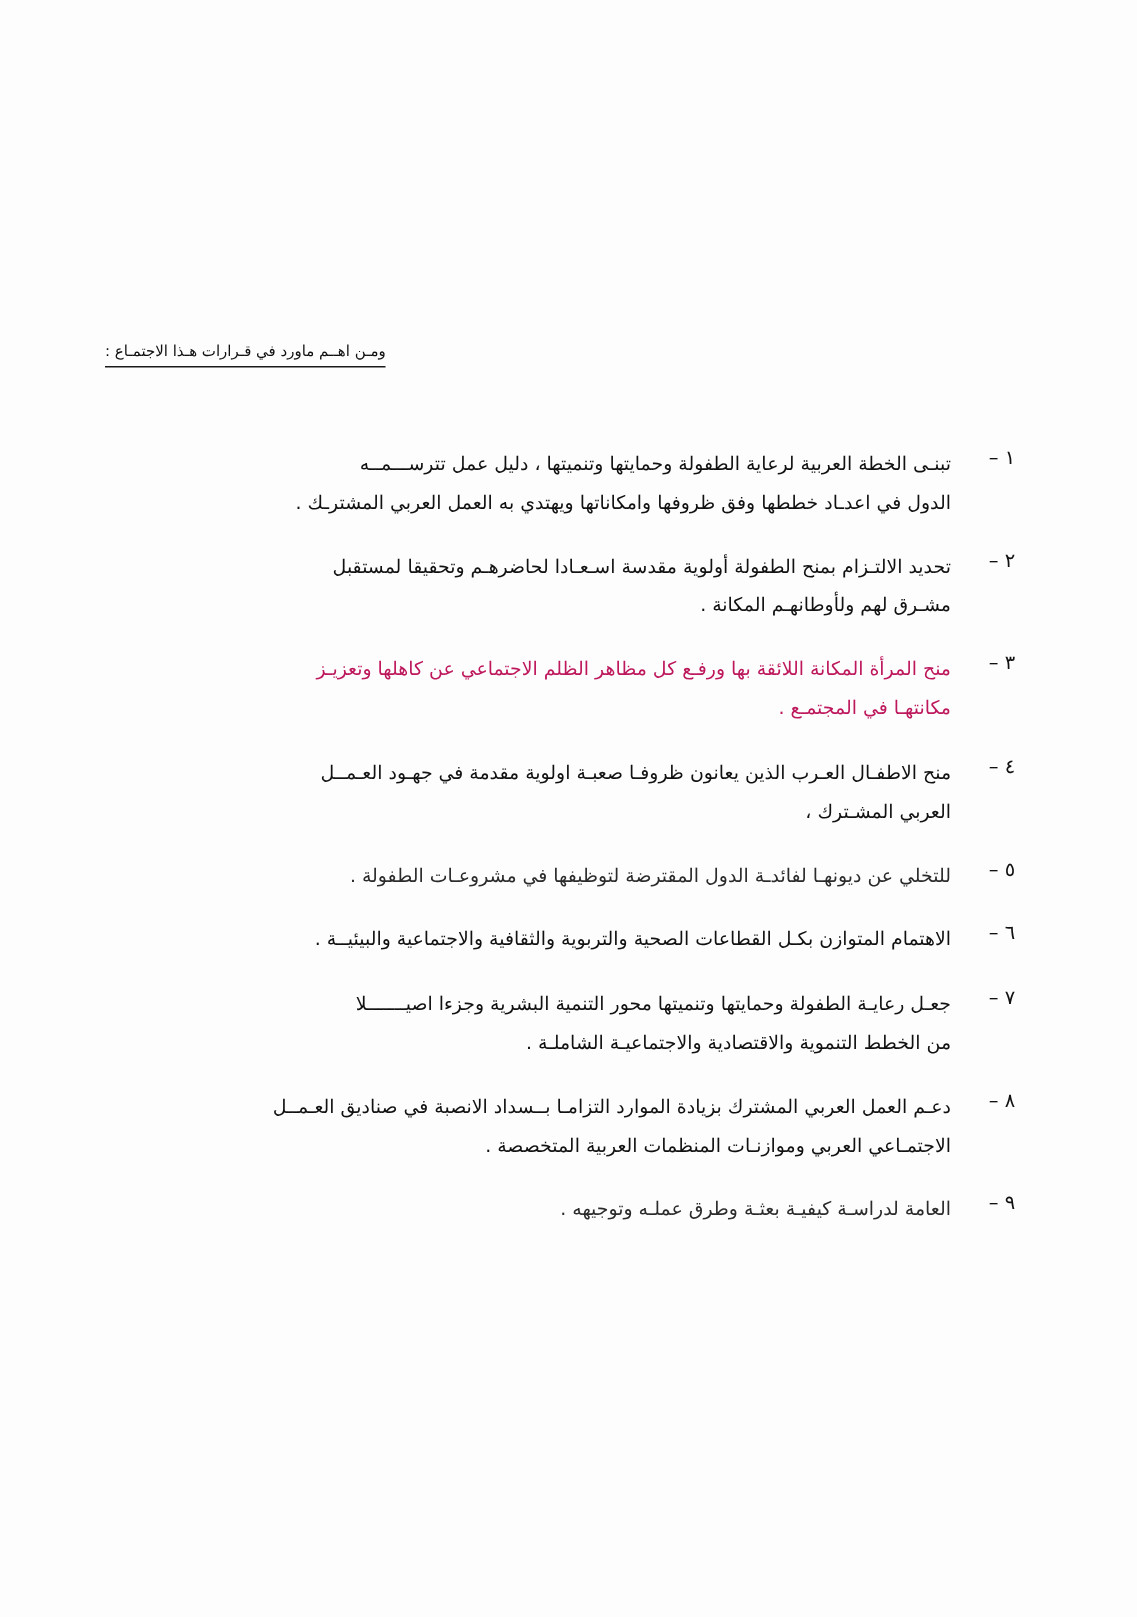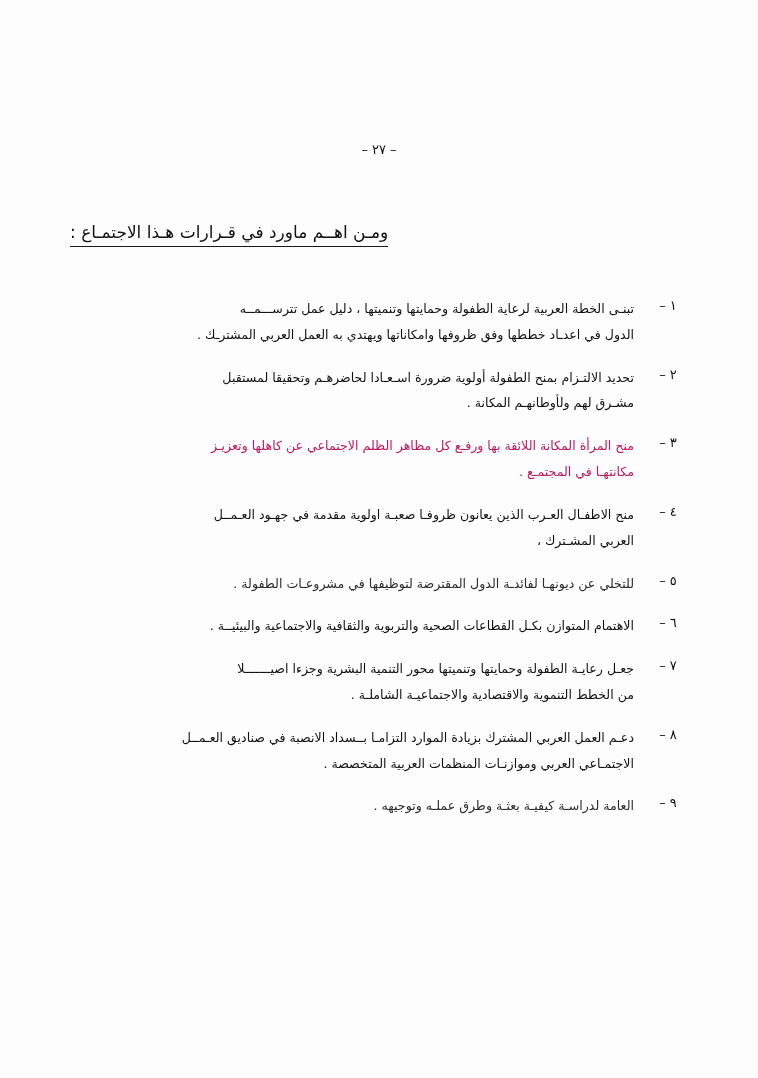--- a/index.html
+++ b/index.html
@@ -34,21 +34,21 @@
   .heading-wrap {
     position: absolute;
     top: 222px;
     right: 62px;
     left: 62px;
     text-align: left;
     direction: rtl;
   }
   .heading {
     display: inline-block;
-    font-size: 17px;
+    font-size: 10px;
     letter-spacing: 0.6px;
     color: #111;
     padding-bottom: 4px;
     border-bottom: 1.4px solid #1a1a1a;
     margin-left: 8px;
     white-space: nowrap;
   }
   .items {
     position: absolute;
     top: 296px;
@@ -93,40 +93,39 @@
   }
   
   .faint { color: #be185d; }
   .fainter { color: #2b2b2b; }
 </style>
 </head>
 <body>
 
 <div class="page">
 
-  <div class="page-number">– ٢٧ –</div>
 
   <div class="heading-wrap">
     <span class="heading">ومـن اهــم ماورد في قـرارات هـذا الاجتمـاع :</span>
   </div>
 
   <div class="items">
 
     <div class="item">
       <div class="item-num">١ –</div>
       <div class="item-body">
         <span class="ln just">تبنـى الخطة العربية لرعاية الطفولة وحمايتها وتنميتها ، دليل عمل تترســـمــه</span>
         <span class="ln last">الدول في اعدـاد خططها وفق ظروفها وامكاناتها ويهتدي به العمل العربي المشترـك .</span>
       </div>
     </div>
 
     <div class="item">
       <div class="item-num">٢ –</div>
       <div class="item-body">
-        <span class="ln just">تحديد الالتـزام بمنح الطفولة أولوية ضرورة اسـعـادا لحاضرهـم وتحقيقا لمستقبل</span>
+        <span class="ln just">تحديد الالتـزام بمنح الطفولة أولوية مقدسة اسـعـادا لحاضرهـم وتحقيقا لمستقبل</span>
         <span class="ln last">مشـرق لهم ولأوطانهـم المكانة .</span>
       </div>
     </div>
 
     <div class="item">
       <div class="item-num">٣ –</div>
       <div class="item-body faint">
         <span class="ln just">منح المرأة المكانة اللائقة بها ورفـع كل مظاهر الظلم الاجتماعي عن كاهلها وتعزيـز</span>
         <span class="ln last">مكانتهـا في المجتمـع .</span>
       </div>

